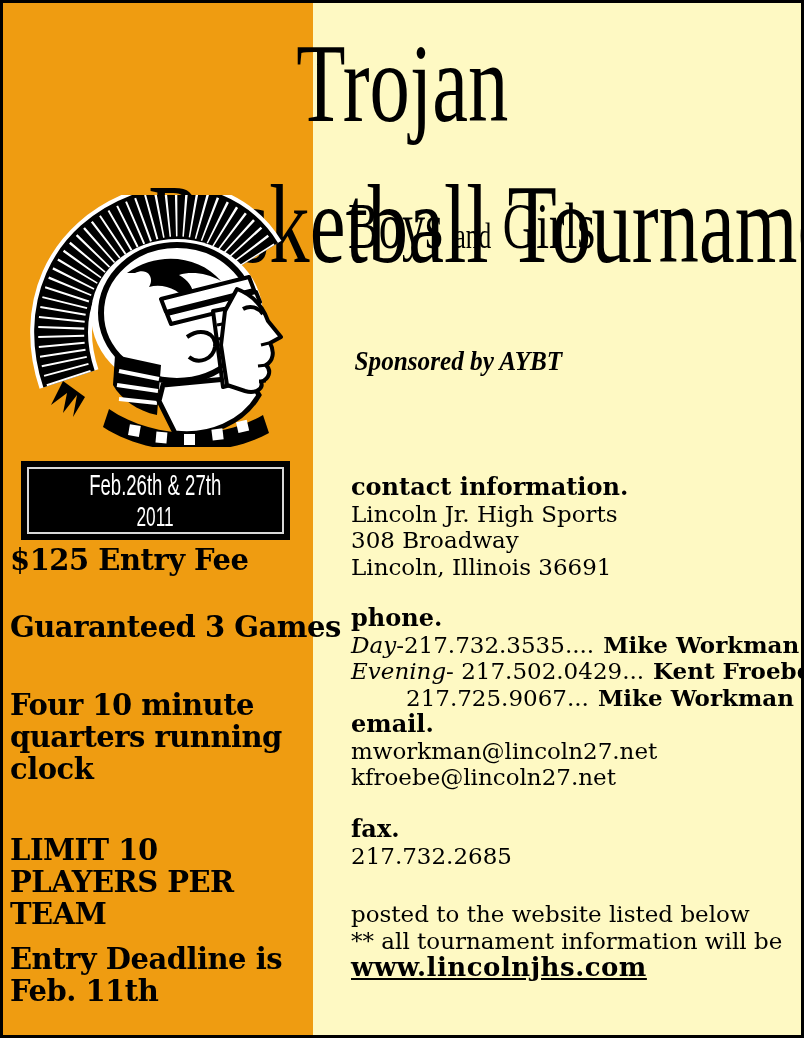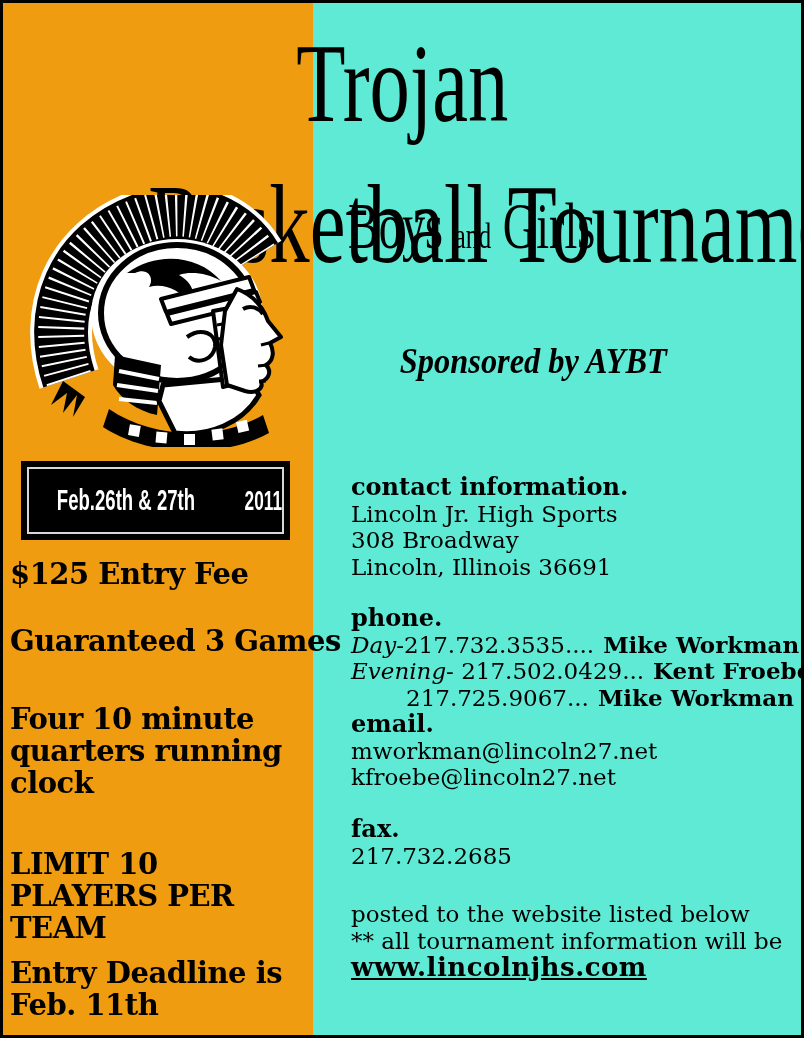--- a/index.html
+++ b/index.html
@@ -1,21 +1,21 @@
 <!DOCTYPE html>
 <html><head>
 <meta charset="utf-8">
 <style>
   html,body { margin:0; padding:0; background:#fff; }
   .page {
     position:relative;
     width:804px; height:1038px;
     box-sizing:border-box;
     border:3px solid #000;
-    background:#5eead4;
+    background:#fef9c3;
     overflow:hidden;
     font-family:"DejaVu Serif","Liberation Serif",serif;
     color:#000;
   }
   .orange-col {
     position:absolute; left:0; top:0;
     width:310px; height:100%;
     background:#EF9C11;
   }
   
@@ -32,52 +32,51 @@
   
   .helmet { position:absolute; left:20px; top:192px; width:280px; height:252px; }
   
   .datebox {
     position:absolute; left:18px; top:458px; width:269px; height:79px;
     background:#000; box-sizing:border-box; padding:6px;
   }
   .datebox-inner {
     width:100%; height:100%; box-sizing:border-box;
     border:2px solid #d8d8d8;
-    display:flex; flex-direction:row; align-items:center; justify-content:center;
+    display:flex; flex-direction:column; align-items:center; justify-content:center;
     color:#fff;
     font-family:"Liberation Sans",sans-serif;
-    font-weight:bold;
+    font-weight:normal;
   }
   .date-l1 { font-size:29px; line-height:33px; }
   .date-l2 { font-size:27px; line-height:30px; }
   .datebox .squeeze { display:inline-block; transform:scaleX(0.64); transform-origin:center; white-space:nowrap; }
   
   .left-item {
     position:absolute; left:7px; width:301px;
     font-weight:bold; font-size:29px; line-height:32px;
     letter-spacing:-0.5px;
-    margin-top:14px;
   }
   .li1 { top:541px; }
   .li2 { top:608px; white-space:nowrap; }
   .li3 { top:686px; }
   .li4 { top:831px; }
   .li5 { top:940px; }
   
   .grade { position:absolute; left:345px; top:189px; width:440px; }
   .grade-line { font-family:cursive; font-size:66px; line-height:68px; white-space:nowrap; }
   .grade-line .squeeze { display:inline-block; transform:scaleX(0.70); transform-origin:left center; }
   .grade-l2 { margin-top:12px; padding-left:82px; }
   .gand { font-size:0.55em; }
   .sponsored {
     position:absolute; left:340px; top:338px; width:380px;
-    text-align:center;
+    text-align:left;
     font-family:"Liberation Serif",serif;
     font-style:italic; font-weight:bold;
-    font-size:36px; line-height:40px; white-space:nowrap;
+    font-size:28px; line-height:40px; white-space:nowrap;
   }
   .sponsored .squeeze { display:inline-block; transform:scaleX(0.9); transform-origin:center; }
   
   .rblock { position:absolute; left:348px; width:450px; font-size:23px; line-height:26.5px; }
   .rheading { font-weight:bold; font-size:24px; }
   .contact-block { top:471px; }
   .phone-email-block { top:602px; }
   .fax-block { top:813px; }
   .footer-block { top:898px; }
   .pline { white-space:nowrap; }

